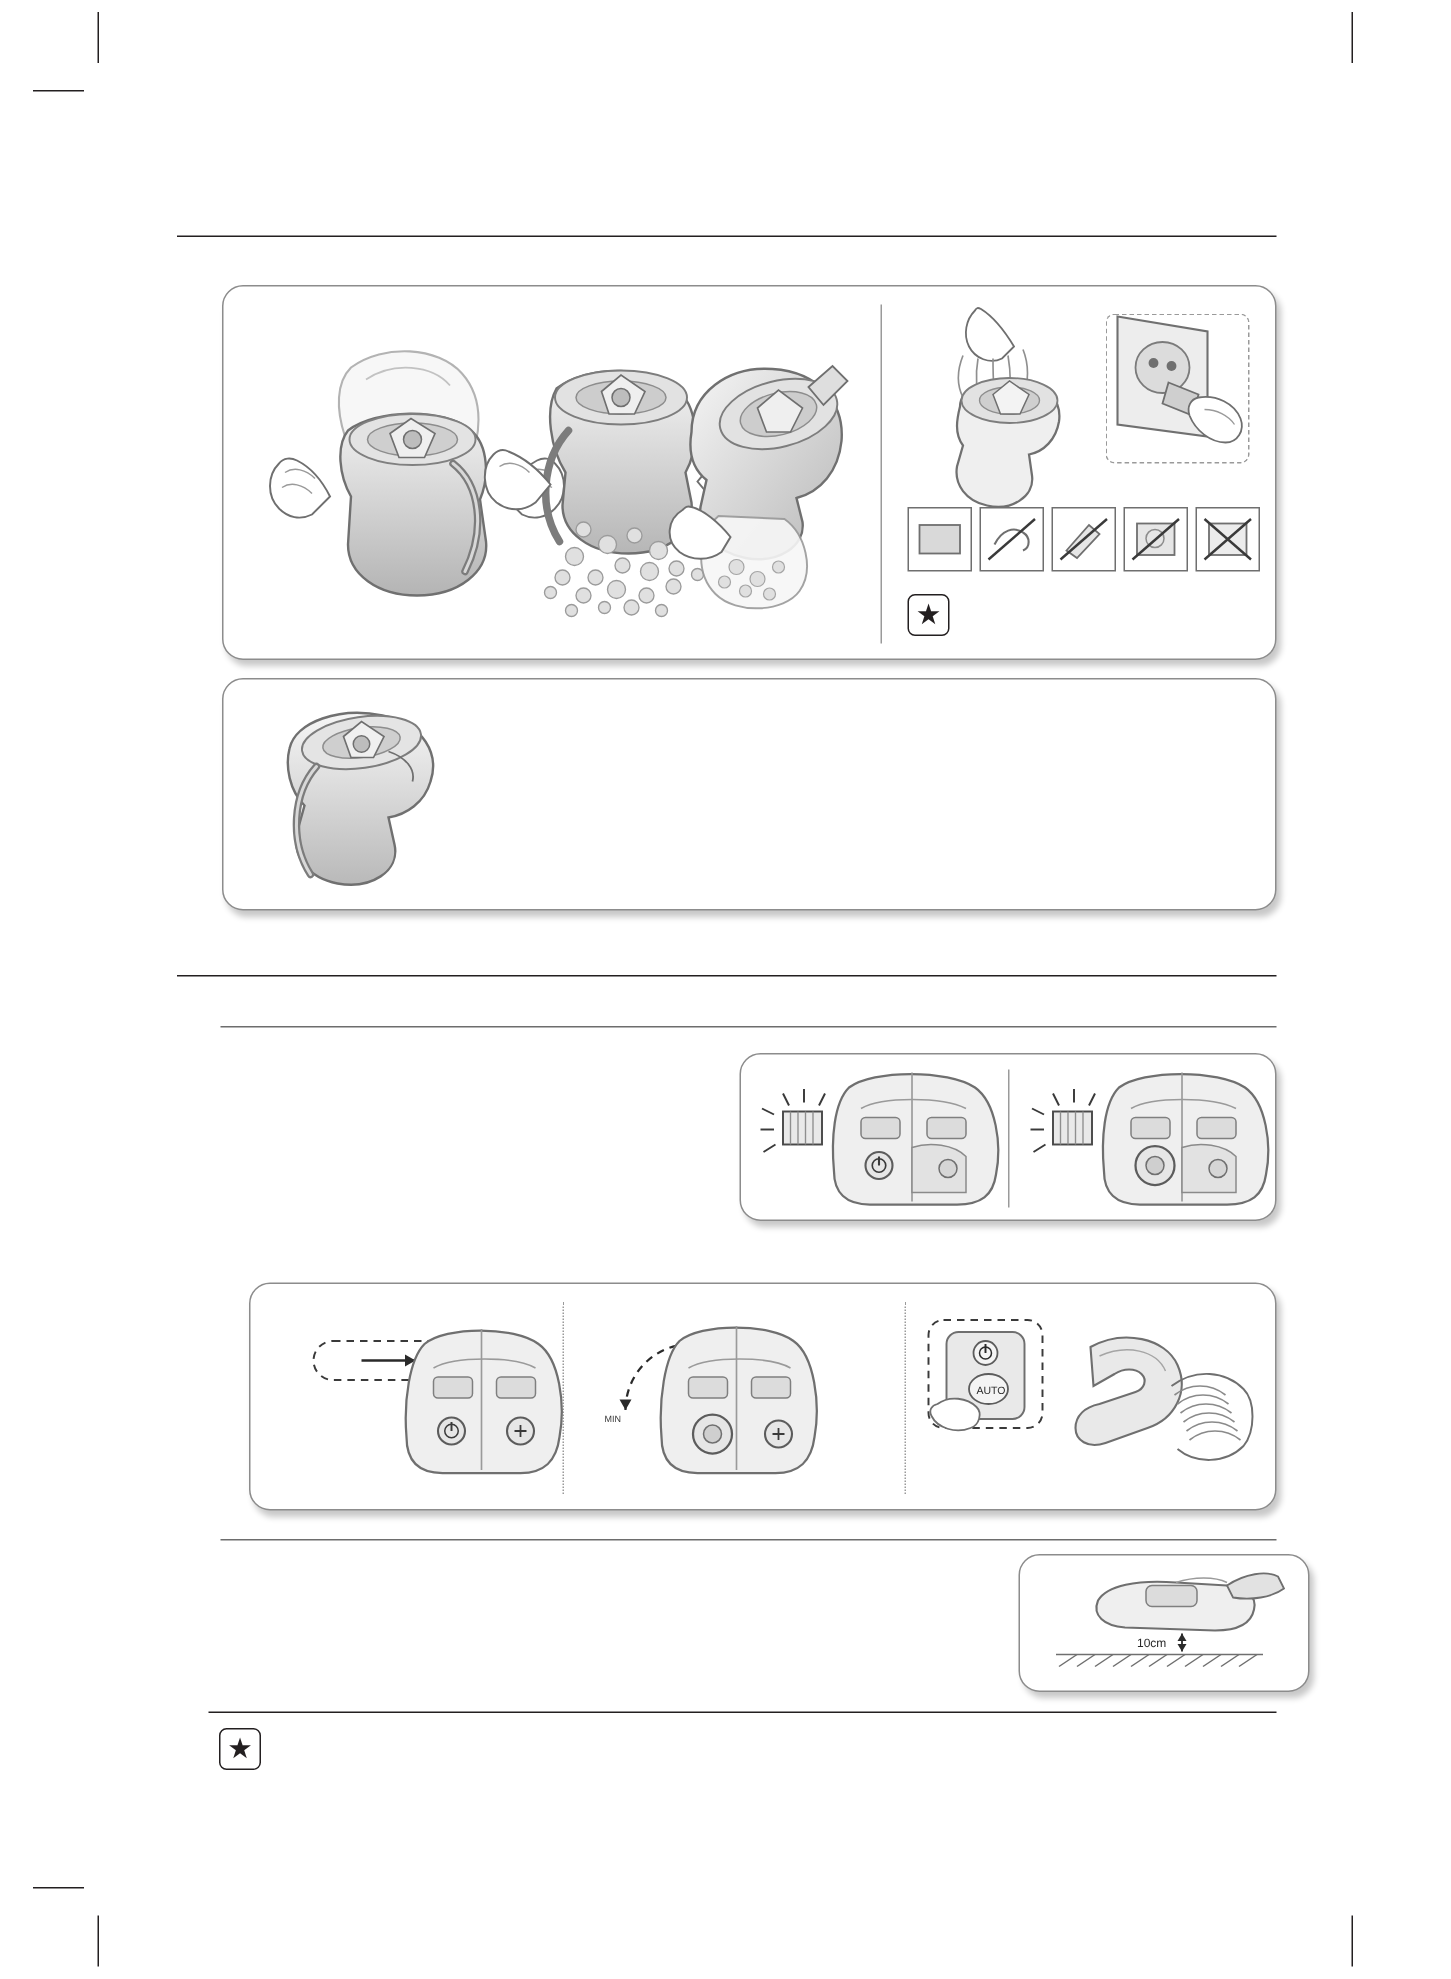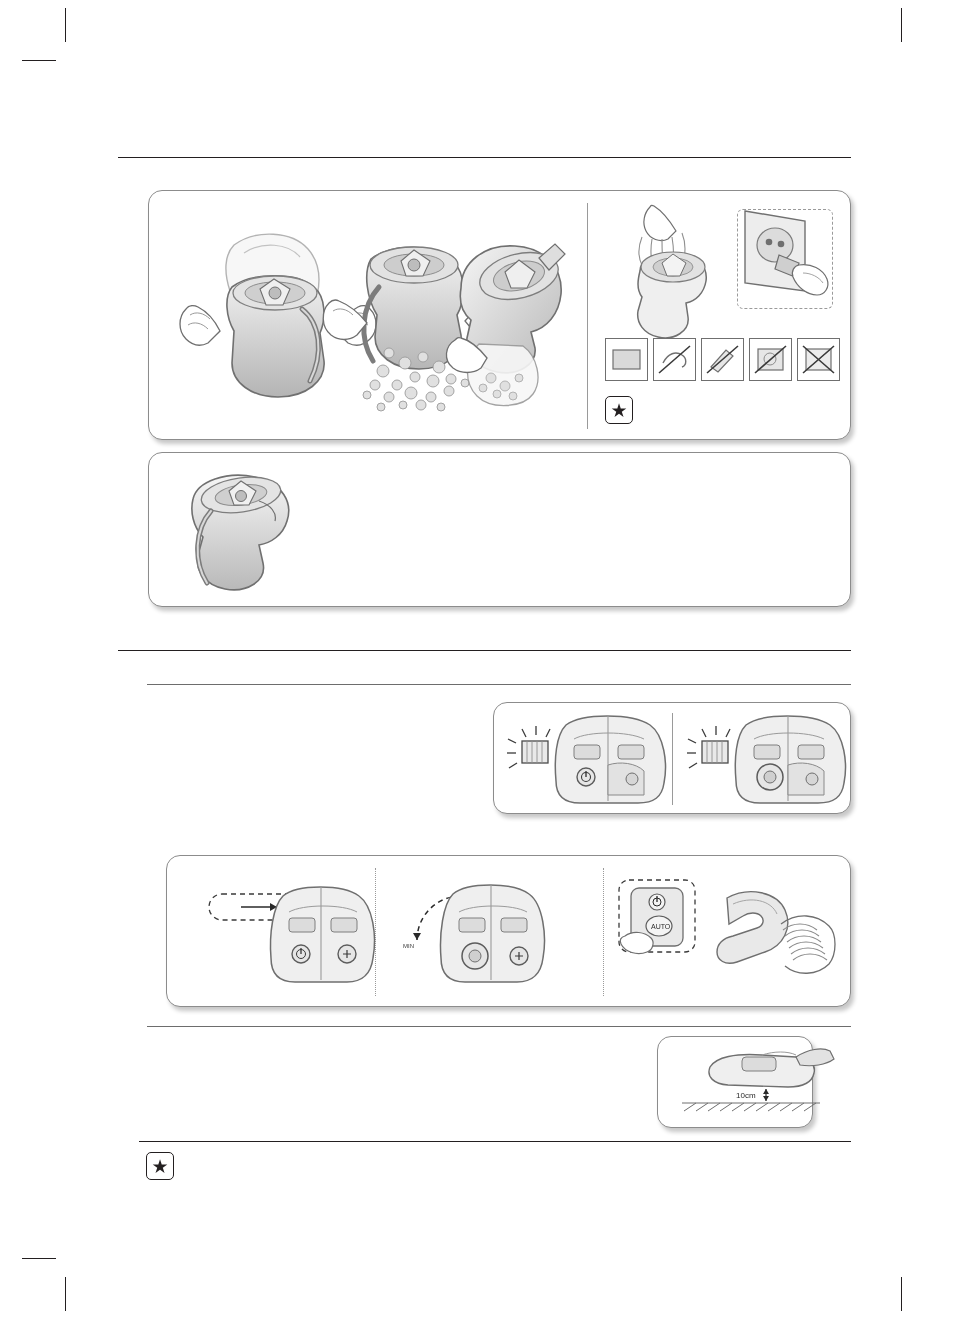--- a/index.html
+++ b/index.html
@@ -456,21 +456,21 @@
           <path d="M170 68 C180 60 194 60 204 68"></path>
           <path d="M172 74 C182 66 196 66 206 74"></path>
           <path d="M174 80 C184 72 198 72 208 80"></path>
           <path d="M176 86 C186 78 200 78 210 86"></path>
         </g>
         <path d="M164 50 C180 38 200 40 212 52 C220 60 220 80 212 90 C200 102 180 102 168 92" fill="none" stroke="#6f6f6f" stroke-width="1.3"></path>
       </svg>
     </div>
   </div>
 
-  <div class="panel" style="left:657px; top:1036px; width:156px; height:92px;">
+  <div class="panel" style="left:679px; top:1036px; width:194px; height:92px;">
     <div class="ill" style="left:12px; top:8px;">
       <svg width="170" height="78" viewBox="0 0 170 78">
 
         <path d="M40 22 C46 12 66 8 92 10 L126 12 C140 13 146 20 144 28 C142 38 132 42 118 42 L58 40 C44 39 36 32 40 22 Z" fill="#efefef" stroke="#6f6f6f" stroke-width="1.4"></path>
         <path d="M92 10 C104 6 118 6 126 10" fill="none" stroke="#9a9a9a" stroke-width="1"></path>
         <rect x="72" y="12" width="34" height="14" rx="4" fill="#dcdcdc" stroke="#7f7f7f" stroke-width="1"></rect>
 
         <path d="M126 12 C138 4 152 2 160 6 L164 14 C156 20 142 22 130 20 Z" fill="#e2e2e2" stroke="#6f6f6f" stroke-width="1.2"></path>
 
         <g stroke="#6f6f6f" stroke-width="1">

